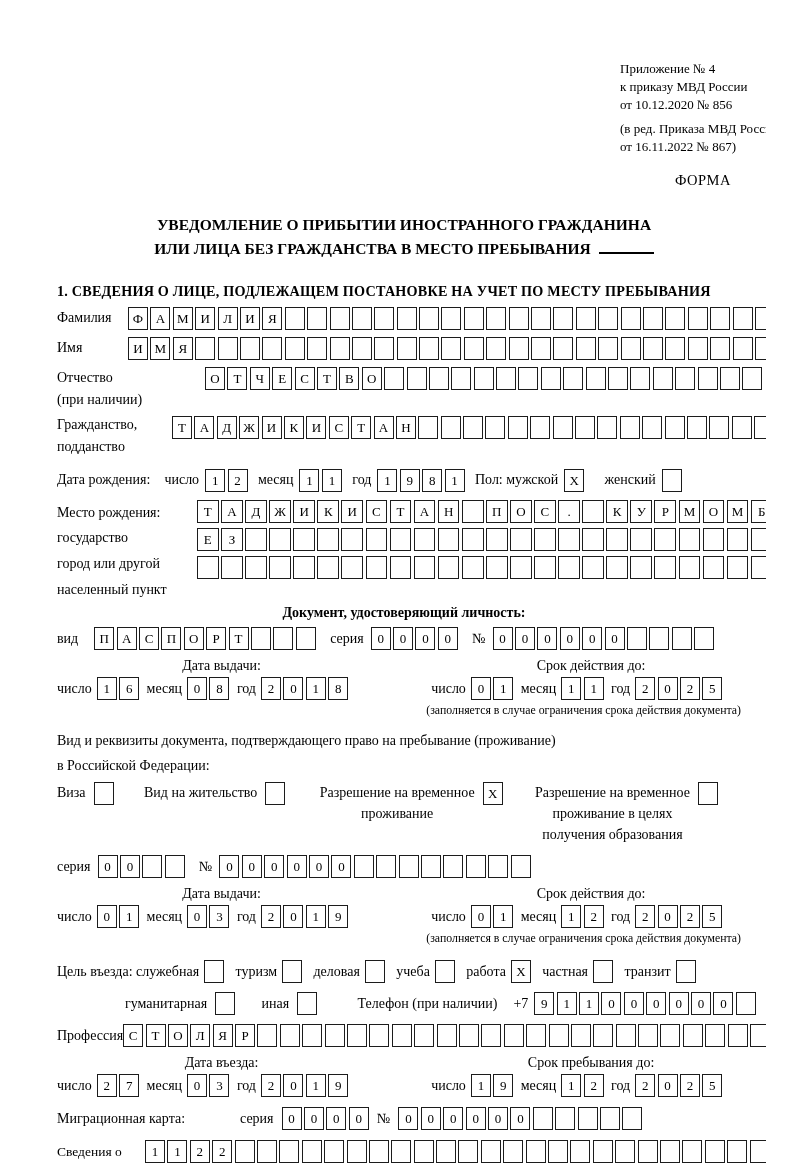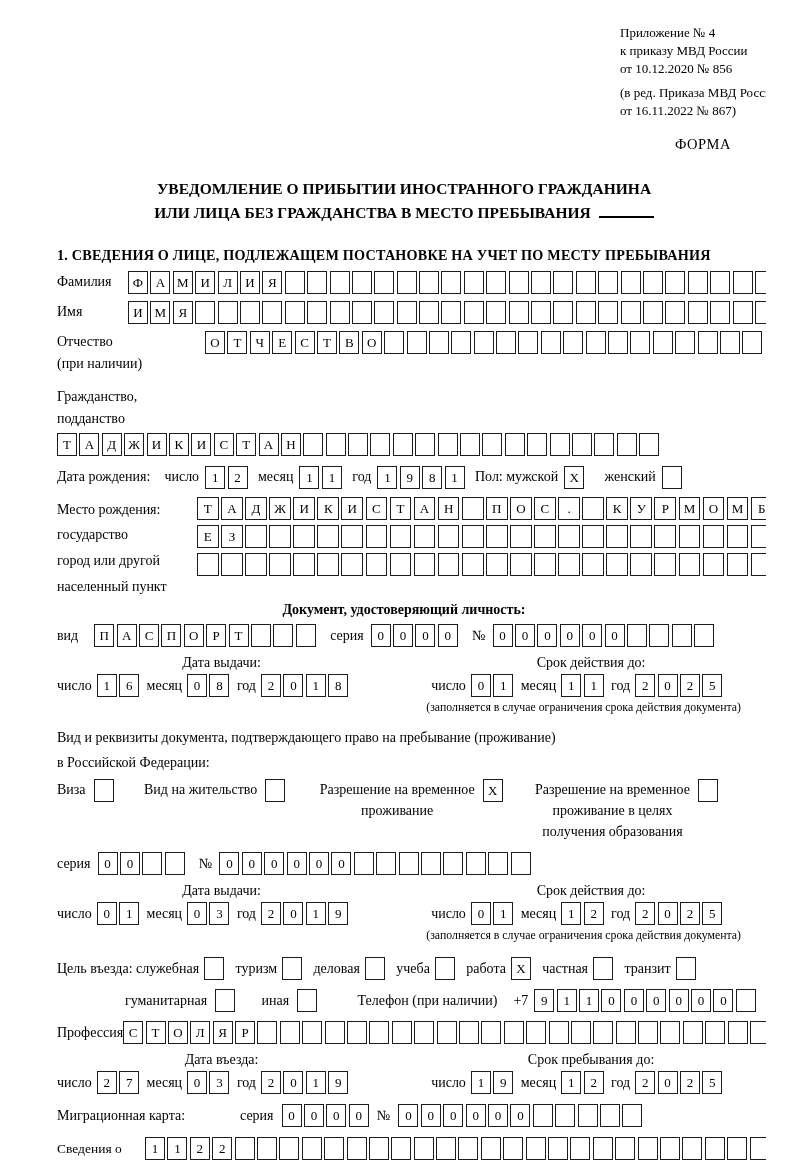--- a/index.html
+++ b/index.html
@@ -1,20 +1,20 @@
 <!DOCTYPE html>
 <html><head>
 <meta charset="utf-8">
 <style>
   html,body{margin:0;padding:0;background:#fff;}
   .page{
     position:relative; width:766px; height:1163px; box-sizing:border-box;
     background:#fff; color:#000;
     font-family:"Liberation Serif","DejaVu Serif",serif;
-    font-size:14px; padding:24px 15px 0 57px; overflow:hidden;
+    font-size:14px; padding:60px 15px 0 57px; overflow:hidden;
   }
   
   .annex{margin-left:563px; width:200px; font-size:13px; line-height:1.4;}
   .annex .gap{margin-top:5px;}
   .forma{font-weight:normal; text-align:right; padding-right:20px; margin-top:16px; font-size:14.5px; letter-spacing:.5px;}
   .title{ text-align:center; font-weight:bold; font-size:15.5px; margin-top:24px; line-height:1.55;}
   .title .uline{display:inline-block; width:55px; border-bottom:2px solid #000; height:12px; margin-left:8px;}
   .sec-head{font-weight:bold; font-size:14.2px; margin-top:22px; letter-spacing:.2px;}
   
   .cells{display:flex; flex-wrap:nowrap;}
@@ -202,21 +202,21 @@
         <div class="cell"></div>
         <div class="cell"></div>
         <div class="cell"></div>
         <div class="cell"></div>
         <div class="cell"></div>
         <div class="cell"></div>
         <div class="cell"></div>
       </div>
   </div>
 
-  <div class="frow" style="margin-top:10px;flex-direction:column;">
+  <div class="frow" style="margin-top:2px;">
     <div class="lab lab-citiz">
       <div>Гражданство,</div>
       <div>подданство</div>
     </div>
     <div class="cells" style="margin-top:2px;">
         <div class="cell">Т</div>
         <div class="cell">А</div>
         <div class="cell">Д</div>
         <div class="cell">Ж</div>
         <div class="cell">И</div>

